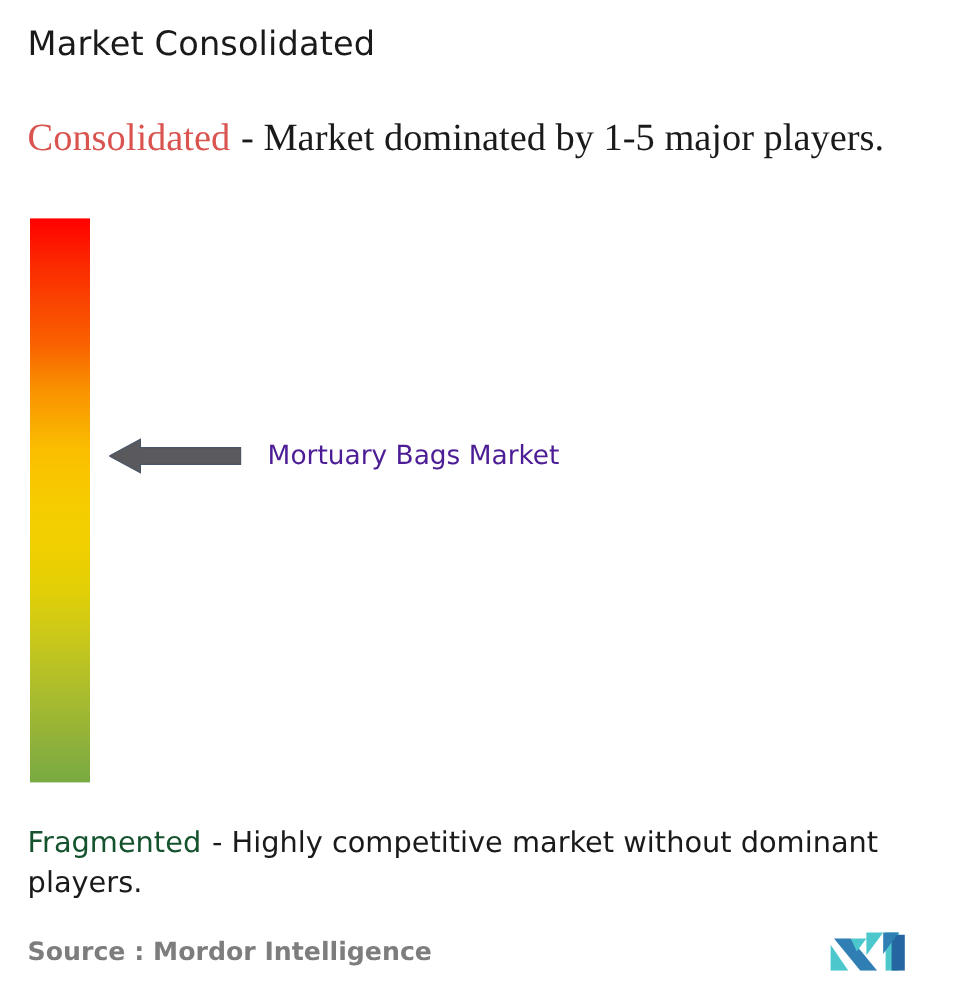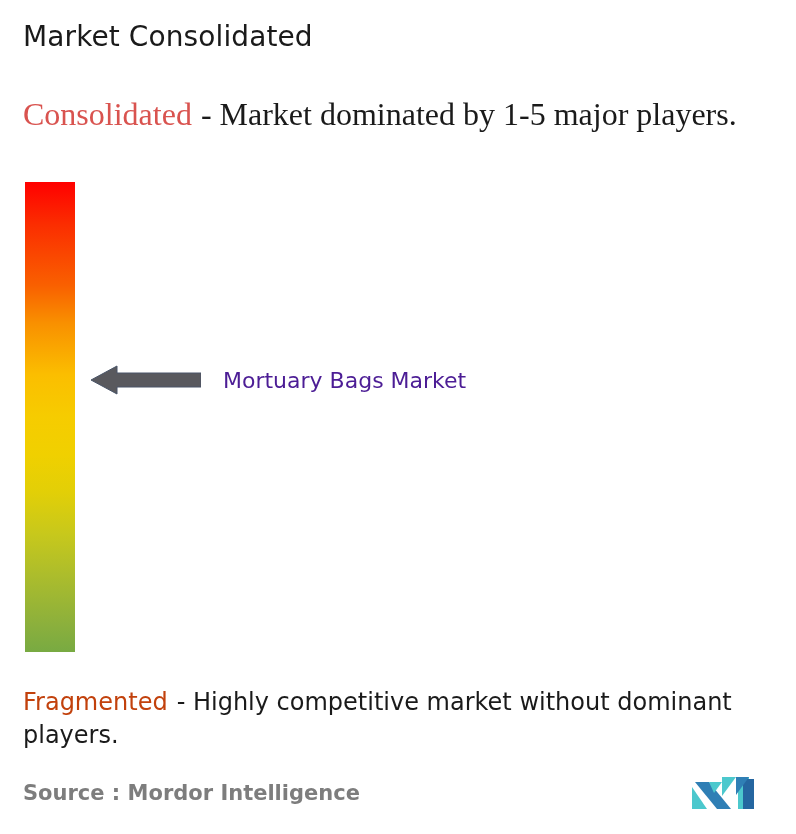--- a/index.html
+++ b/index.html
@@ -60,21 +60,21 @@
   .legend-bottom {
     position: absolute;
     left: 23px;
     top: 686px;
     width: 760px;
     font-size: 24px;
     line-height: 33px;
     color: #1a1a1a;
   }
   .legend-term-fragmented {
-    color: #c2410c;
+    color: #14532d;
   }
 
   
   .scale-bar {
     position: absolute;
     left: 25px;
     top: 182px;
     width: 50px;
     height: 470px;
     background: linear-gradient(

